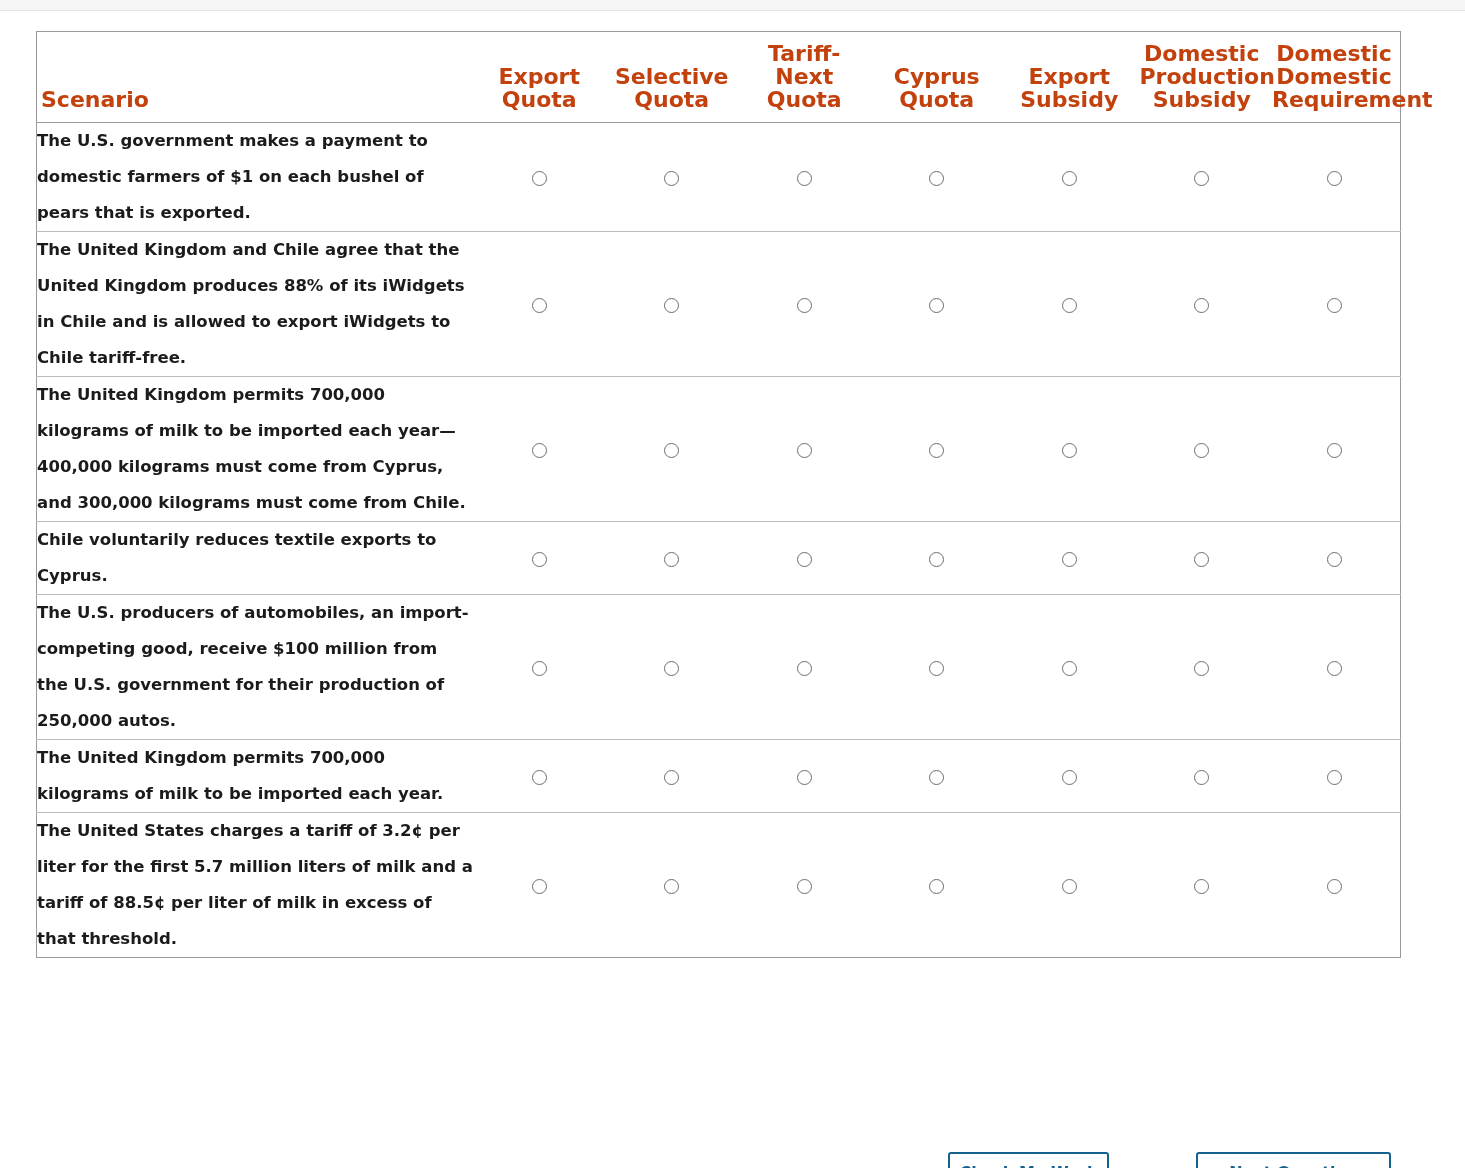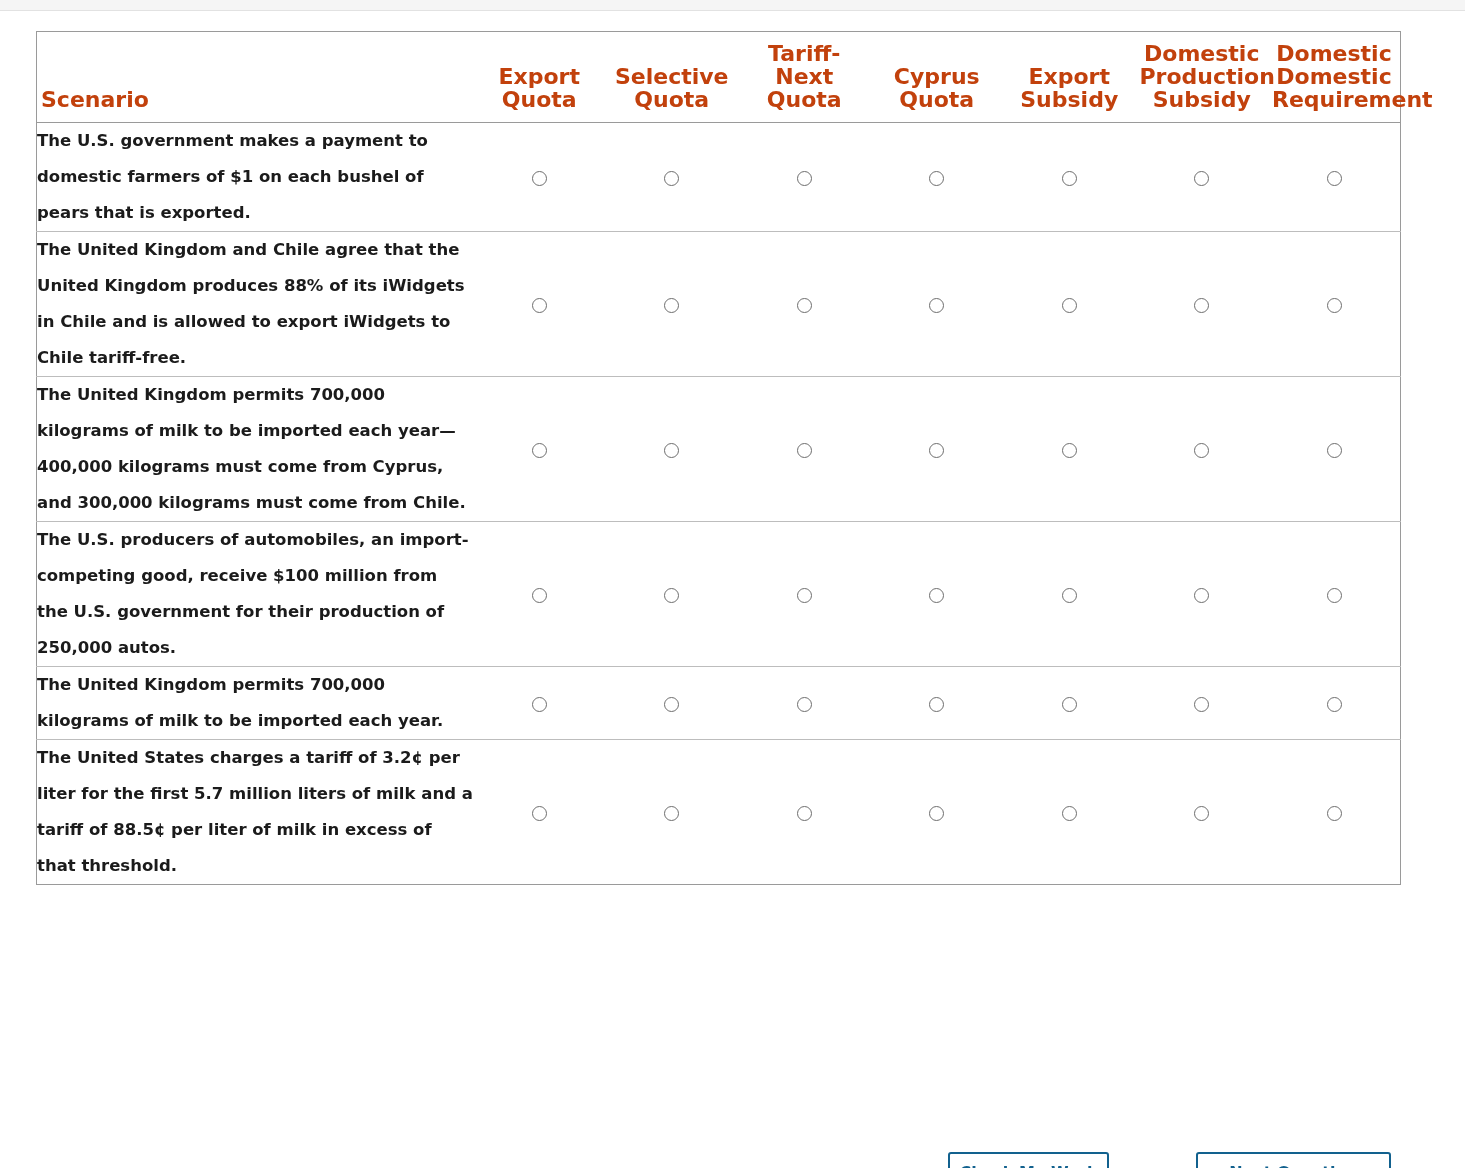--- a/index.html
+++ b/index.html
@@ -179,20 +179,30 @@
             <td class="scenario-cell">The United Kingdom permits 700,000 kilograms of milk to be imported each year—400,000 kilograms must come from Cyprus, and 300,000 kilograms must come from Chile.</td>
             <td class="option-cell"><span class="radio" role="radio" aria-checked="false"></span></td>
             <td class="option-cell"><span class="radio" role="radio" aria-checked="false"></span></td>
             <td class="option-cell"><span class="radio" role="radio" aria-checked="false"></span></td>
             <td class="option-cell"><span class="radio" role="radio" aria-checked="false"></span></td>
             <td class="option-cell"><span class="radio" role="radio" aria-checked="false"></span></td>
             <td class="option-cell"><span class="radio" role="radio" aria-checked="false"></span></td>
             <td class="option-cell"><span class="radio" role="radio" aria-checked="false"></span></td>
           </tr>
           <tr>
+            <td class="scenario-cell">Chile voluntarily reduces textile exports to Cyprus.</td>
+            <td class="option-cell"><span class="radio" role="radio" aria-checked="false"></span></td>
+            <td class="option-cell"><span class="radio" role="radio" aria-checked="false"></span></td>
+            <td class="option-cell"><span class="radio" role="radio" aria-checked="false"></span></td>
+            <td class="option-cell"><span class="radio" role="radio" aria-checked="false"></span></td>
+            <td class="option-cell"><span class="radio" role="radio" aria-checked="false"></span></td>
+            <td class="option-cell"><span class="radio" role="radio" aria-checked="false"></span></td>
+            <td class="option-cell"><span class="radio" role="radio" aria-checked="false"></span></td>
+          </tr>
+          <tr>
             <td class="scenario-cell">The U.S. producers of automobiles, an import-competing good, receive $100 million from the U.S. government for their production of 250,000 autos.</td>
             <td class="option-cell"><span class="radio" role="radio" aria-checked="false"></span></td>
             <td class="option-cell"><span class="radio" role="radio" aria-checked="false"></span></td>
             <td class="option-cell"><span class="radio" role="radio" aria-checked="false"></span></td>
             <td class="option-cell"><span class="radio" role="radio" aria-checked="false"></span></td>
             <td class="option-cell"><span class="radio" role="radio" aria-checked="false"></span></td>
             <td class="option-cell"><span class="radio" role="radio" aria-checked="false"></span></td>
             <td class="option-cell"><span class="radio" role="radio" aria-checked="false"></span></td>
           </tr>
           <tr>

